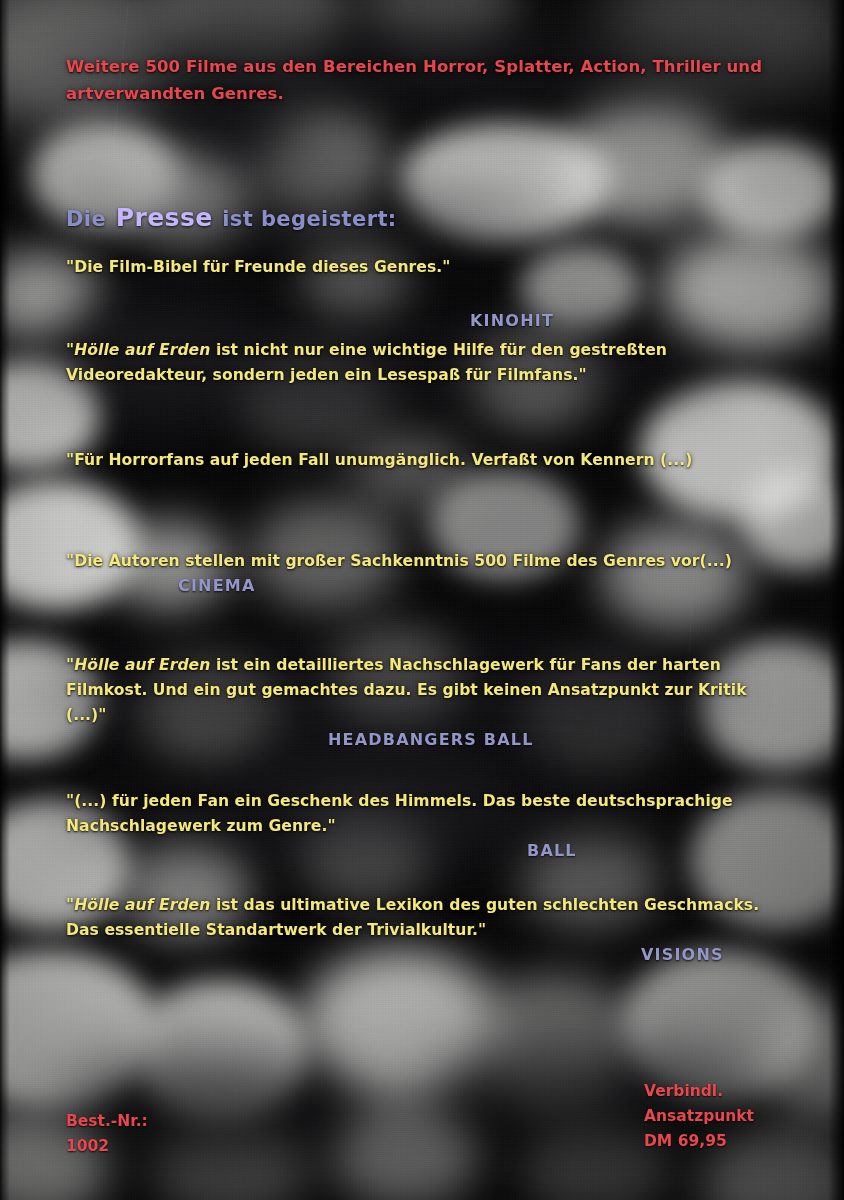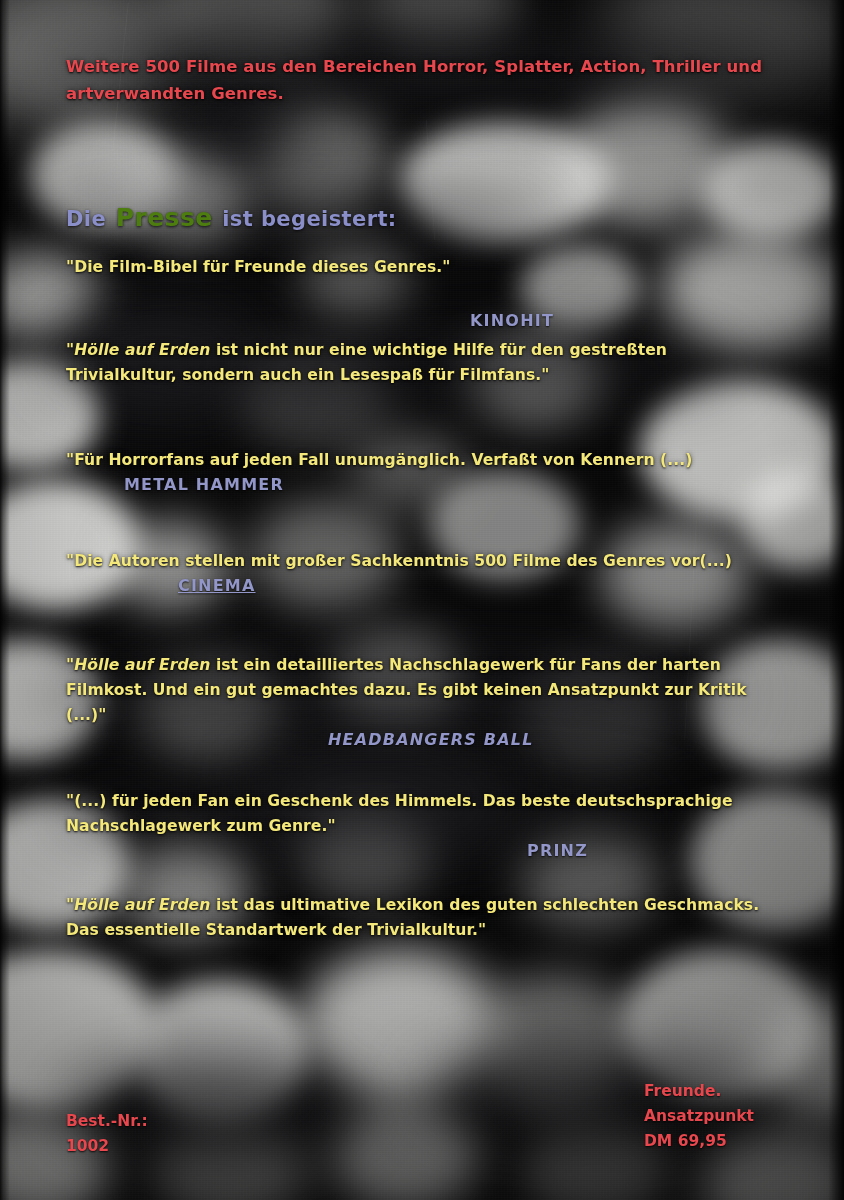--- a/index.html
+++ b/index.html
@@ -108,21 +108,21 @@
     left: 66px;
     top: 203px;
     font-weight: bold;
     font-size: 21px;
     letter-spacing: 0.4px;
     color: #8b8fc9;
     text-shadow: 0 1px 3px rgba(0,0,0,0.8);
   }
   .press-head .big {
     font-size: 25px;
-    color: #4d7c0f;
+    color: #c4b5fd;
     padding: 0 2px;
     margin-top: 24px;
   }
 
   .quotes {
     position: absolute;
     left: 0;
     top: 0;
     width: 844px;
   }
@@ -147,22 +147,22 @@
     margin-top: 2px;
     color: #9296c8;
     font-weight: bold;
     font-size: 16px;
     letter-spacing: 1.2px;
     text-shadow: 0 1px 2px rgba(0,0,0,0.8);
   }
   .quote .source.ind1 { padding-left: 404px; margin-top: 31px; }
   .quote .source.ind2 { padding-left: 518px; }
   .quote .source.ind3 { padding-left: 58px; }
-  .quote .source.ind4 { padding-left: 112px; text-decoration: underline; }
-  .quote .source.ind5 { padding-left: 262px; font-style: italic; }
+  .quote .source.ind4 { padding-left: 112px; }
+  .quote .source.ind5 { padding-left: 262px; }
   .quote .source.ind6 { padding-left: 461px; }
   .quote .source.ind7 { padding-left: 575px; }
 
   .footer-left {
     position: absolute;
     left: 66px;
     top: 1109px;
     color: #e8474d;
     font-weight: bold;
     font-size: 15.5px;
@@ -277,54 +277,54 @@
     </div>
 
     <div class="quotes">
 
       <div class="quote" style="top:255px;">
         <div class="qtext">"Die Film-Bibel für Freunde dieses Genres."</div>
         <span class="source ind1">KINOHIT</span>
       </div>
 
       <div class="quote" style="top:338px;">
-        <div class="qtext"><em>"Hölle auf Erden</em><span> ist nicht nur eine wichtige Hilfe für den gestreßten Trivialkultur, sondern auch ein Lesespaß für Filmfans."</span></div>
+        <div class="qtext"><em>"Hölle auf Erden</em><span> ist nicht nur eine wichtige Hilfe für den gestreßten Videoredakteur, sondern jeden ein Lesespaß für Filmfans."</span></div>
       </div>
 
       <div class="quote" style="top:448px;">
         <div class="qtext">"Für Horrorfans auf jeden Fall unumgänglich. Verfaßt von Kennern (...)</div>
-        <span class="source ind3">METAL HAMMER</span>
       </div>
 
       <div class="quote" style="top:549px;">
         <div class="qtext">"Die Autoren stellen mit großer Sachkenntnis 500 Filme des Genres vor(...)</div>
         <span class="source ind4">CINEMA</span>
       </div>
 
       <div class="quote" style="top:653px;">
         <div class="qtext"><em>"Hölle auf Erden</em><span> ist ein detailliertes Nachschlagewerk für Fans der harten Filmkost. Und ein gut gemachtes dazu. Es gibt keinen Ansatzpunkt zur Kritik (...)"</span></div>
         <span class="source ind5">HEADBANGERS BALL</span>
       </div>
 
       <div class="quote" style="top:789px;">
         <div class="qtext">"(...) für jeden Fan ein Geschenk des Himmels. Das beste deutschsprachige Nachschlagewerk zum Genre."</div>
-        <span class="source ind6">PRINZ</span>
+        <span class="source ind6">BALL</span>
       </div>
 
       <div class="quote" style="top:893px;">
         <div class="qtext"><em>"Hölle auf Erden</em><span> ist das ultimative Lexikon des guten schlechten Geschmacks. Das essentielle Standartwerk der Trivialkultur."</span></div>
+        <span class="source ind7">VISIONS</span>
       </div>
 
     </div>
 
     <div class="footer-left">
       <div>Best.-Nr.:</div>
       <div>1002</div>
     </div>
 
     <div class="footer-right">
-      <div>Freunde.</div>
+      <div>Verbindl.</div>
       <div>Ansatzpunkt</div>
       <div>DM 69,95</div>
     </div>
 
   </div>
 </div>
 
 </body></html>

